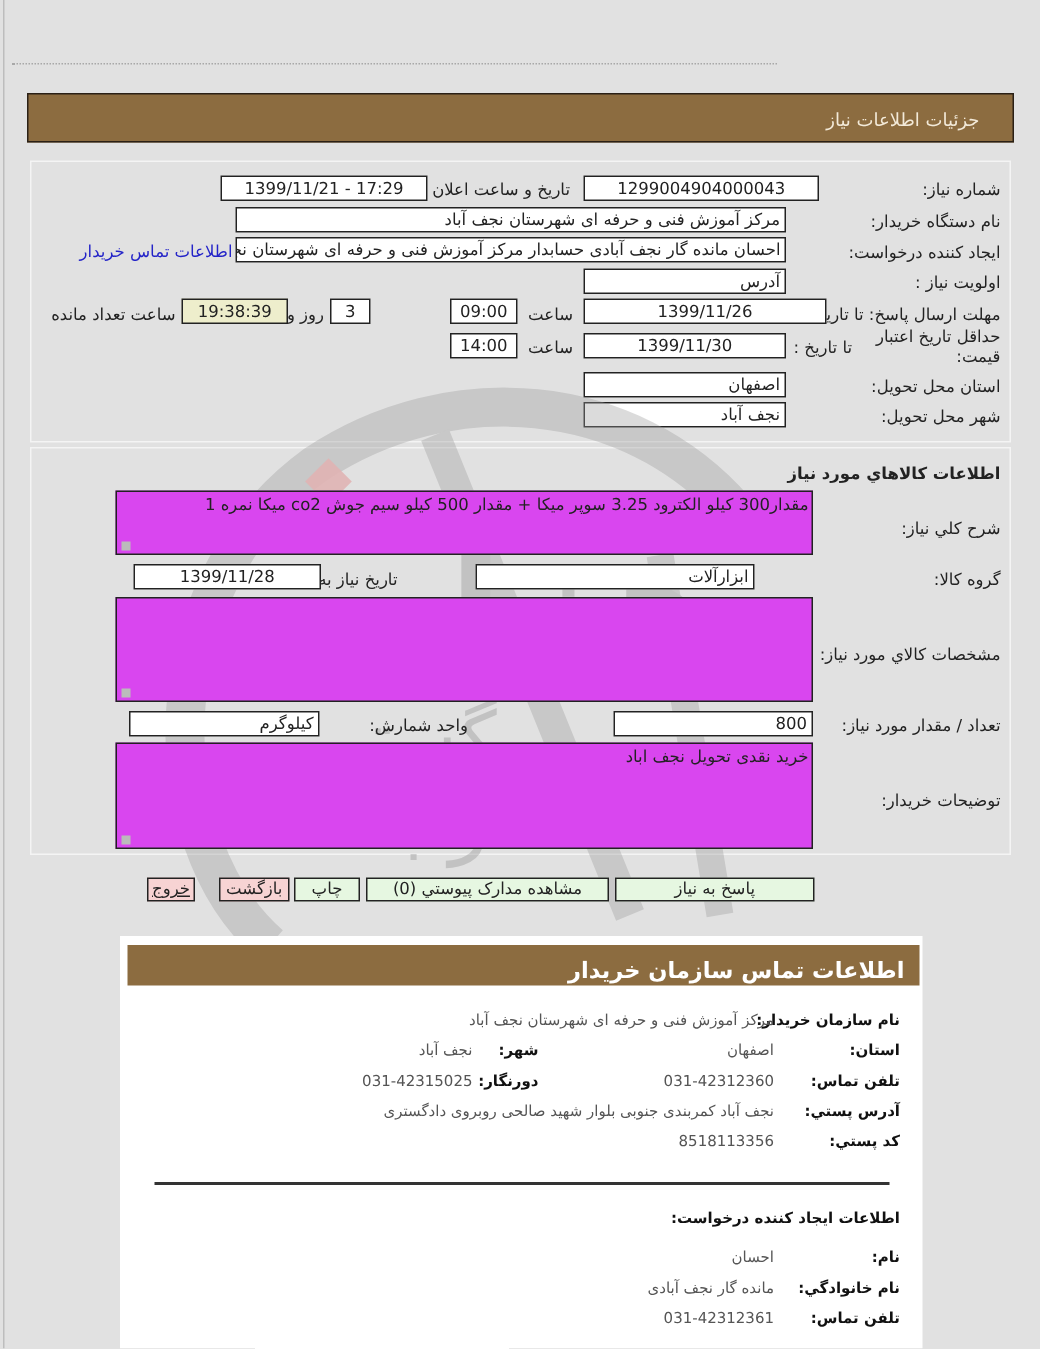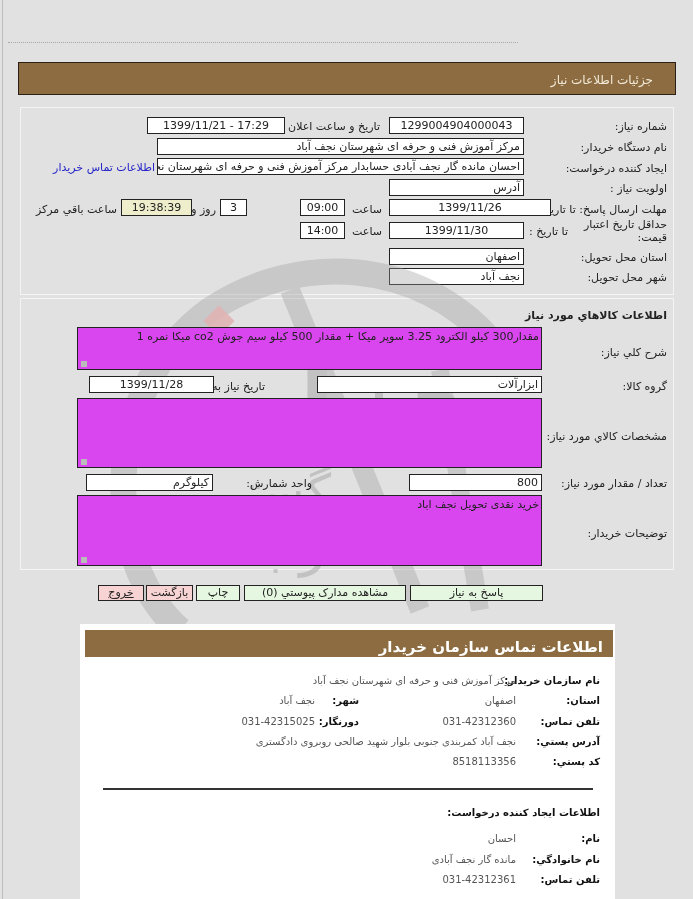--- a/index.html
+++ b/index.html
@@ -75,42 +75,42 @@
 <div class="left-rule"></div>
 <div style="position:absolute;left:8px;top:42px;width:510px;border-top:1px dotted #a8a8a8;"></div>
 
 <div class="page-header">
   <span>جزئیات اطلاعات نیاز</span>
 </div>
 
 <div class="panel panel-top"></div>
 
 <span class="lbl" style="right:26px;top:120px;text-align:right;">شماره نیاز:</span>
-<div class="box center" style="left:389px;top:117px;width:135px;">1299004904000043</div>
+<div class="box center" style="left:389px;top:117px;width:157px;">1299004904000043</div>
 <span class="lbl" style="right:313px;top:120px;">تاریخ و ساعت اعلان عمومی:</span>
 <div class="box center" style="left:112px;top:117px;width:138px;margin-left:35px;">1399/11/21 - 17:29</div>
 
 <span class="lbl" style="right:26px;top:141px;">نام دستگاه خریدار:</span>
 <div class="box rtl" style="left:157px;top:138px;width:367px;">مرکز آموزش فنی و حرفه ای شهرستان نجف آباد</div>
 
 <span class="lbl" style="right:26px;top:162px;">ایجاد کننده درخواست:</span>
 <div class="box rtl" style="left:157px;top:158px;width:367px;">احسان مانده گار نجف آبادی حسابدار مرکز آموزش فنی و حرفه ای شهرستان نجف</div>
 <span class="link" style="right:538px;top:161px;">اطلاعات تماس خریدار</span>
 
 <span class="lbl" style="right:26px;top:182px;">اولویت نیاز :</span>
 <div class="box rtl" style="left:389px;top:179px;width:135px;">آدرس</div>
 
 <span class="lbl" style="right:26px;top:203px;">مهلت ارسال پاسخ: تا تاریخ :</span>
 <div class="box center" style="left:389px;top:199px;width:162px;">1399/11/26</div>
 <span class="lbl" style="right:311px;top:203px;">ساعت</span>
 <div class="box center" style="left:300px;top:199px;width:45px;">09:00</div>
 <div class="box center" style="left:220px;top:199px;width:27px;">3</div>
 <span class="lbl" style="right:477px;top:203px;">روز و</span>
 <div class="box center yellow" style="left:121px;top:199px;width:71px;">19:38:39</div>
-<span class="lbl" style="right:576px;top:203px;">ساعت باقي مرکز</span>
+<span class="lbl" style="right:576px;top:203px;">ساعت تعداد مانده</span>
 
 <span class="lbl" style="right:26px;top:218px;width:88px;white-space:normal;line-height:13px;">حداقل تاریخ اعتبار قیمت:</span>
 <span class="lbl" style="right:125px;top:225px;">تا تاریخ :</span>
 <div class="box center" style="left:389px;top:222px;width:135px;">1399/11/30</div>
 <span class="lbl" style="right:311px;top:225px;">ساعت</span>
 <div class="box center" style="left:300px;top:222px;width:45px;">14:00</div>
 
 <span class="lbl" style="right:26px;top:251px;">استان محل تحویل:</span>
 <div class="box rtl" style="left:389px;top:248px;width:135px;">اصفهان</div>
 
@@ -131,21 +131,21 @@
 
 <span class="section-title" style="right:26px;top:309px;">اطلاعات كالاهاي مورد نياز</span>
 
 <span class="lbl" style="right:26px;top:346px;">شرح كلي نياز:</span>
 <div class="area" style="left:77px;top:327px;width:465px;height:43px;">
   <span>مقدار300 کیلو الکترود 3.25 سوپر میکا + مقدار 500 کیلو سیم جوش co2 میکا نمره 1</span>
   <span class="grip"></span>
 </div>
 
 <span class="lbl" style="right:26px;top:380px;">گروه كالا:</span>
-<div class="box rtl" style="left:317px;top:376px;width:225px;">ابزارآلات</div>
+<div class="box rtl" style="left:317px;top:376px;width:186px;">ابزارآلات</div>
 <span class="lbl" style="right:428px;top:380px;">تاريخ نياز به كالا:</span>
 <div class="box center" style="left:89px;top:376px;width:125px;">1399/11/28</div>
 
 <span class="lbl" style="right:26px;top:430px;">مشخصات كالاي مورد نياز:</span>
 <div class="area" style="left:77px;top:398px;width:465px;height:70px;">
   <span></span>
   <span class="grip"></span>
 </div>
 
 <span class="lbl" style="right:26px;top:477px;">تعداد / مقدار مورد نياز:</span>
@@ -156,21 +156,21 @@
 <span class="lbl" style="right:26px;top:527px;">توضيحات خريدار:</span>
 <div class="area" style="left:77px;top:495px;width:465px;height:71px;">
   <span>خرید نقدی تحویل نجف اباد</span>
   <span class="grip"></span>
 </div>
 
 <div class="btn" style="left:410px;width:133px;">پاسخ به نياز</div>
 <div class="btn" style="left:244px;width:162px;">مشاهده مدارک پيوستي (0)</div>
 <div class="btn" style="left:196px;width:44px;">چاپ</div>
 <div class="btn pink" style="left:146px;width:47px;">بازگشت</div>
-<div class="btn pink" style="left:98px;width:46px;text-decoration:underline;">خروج</div>
+<div class="btn pink" style="left:98px;width:32px;text-decoration:underline;">خروج</div>
 
 <div class="contact-panel">
   <div class="contact-header">اطلاعات تماس سازمان خریدار</div>
 
   <span class="c-lbl" style="right:15px;top:51px;">نام سازمان خریدار:</span>
   <span class="c-val" style="right:99px;top:51px;">مرکز آموزش فنی و حرفه ای شهرستان نجف آباد</span>
 
   <span class="c-lbl" style="right:15px;top:71px;">استان:</span>
   <span class="c-val" style="right:99px;top:71px;">اصفهان</span>
   <span class="c-lbl" style="right:256px;top:71px;">شهر:</span>

